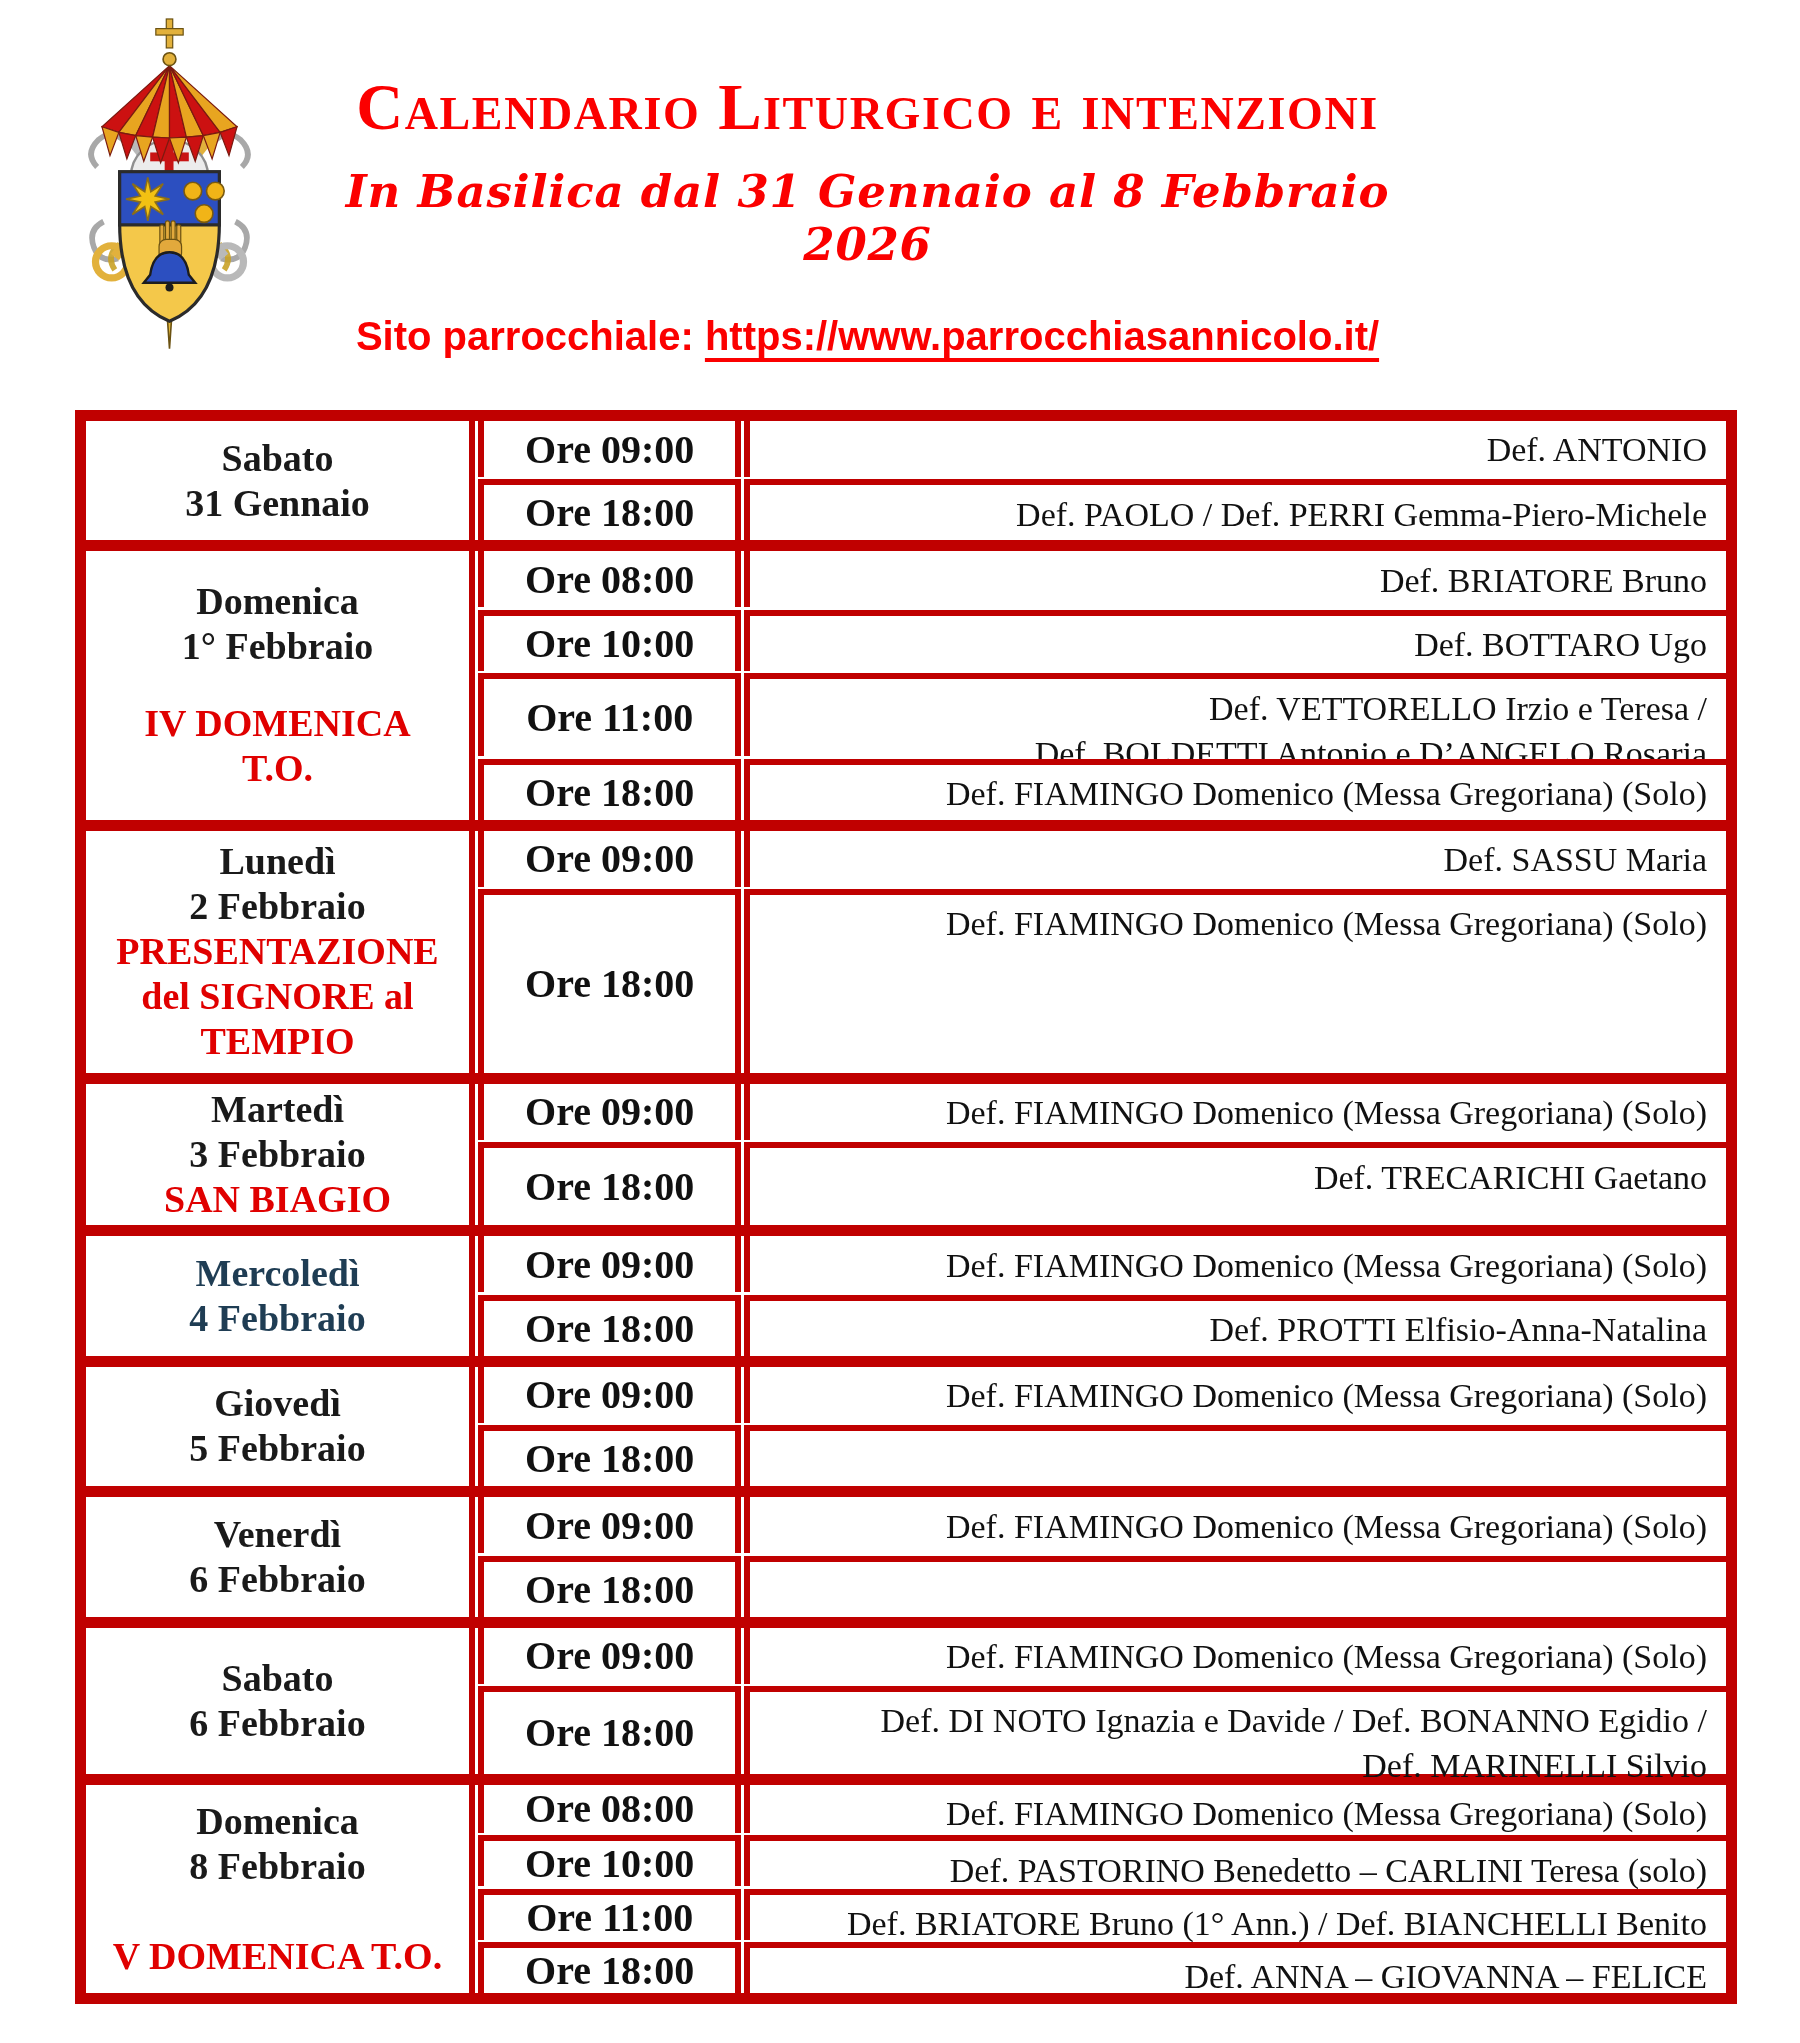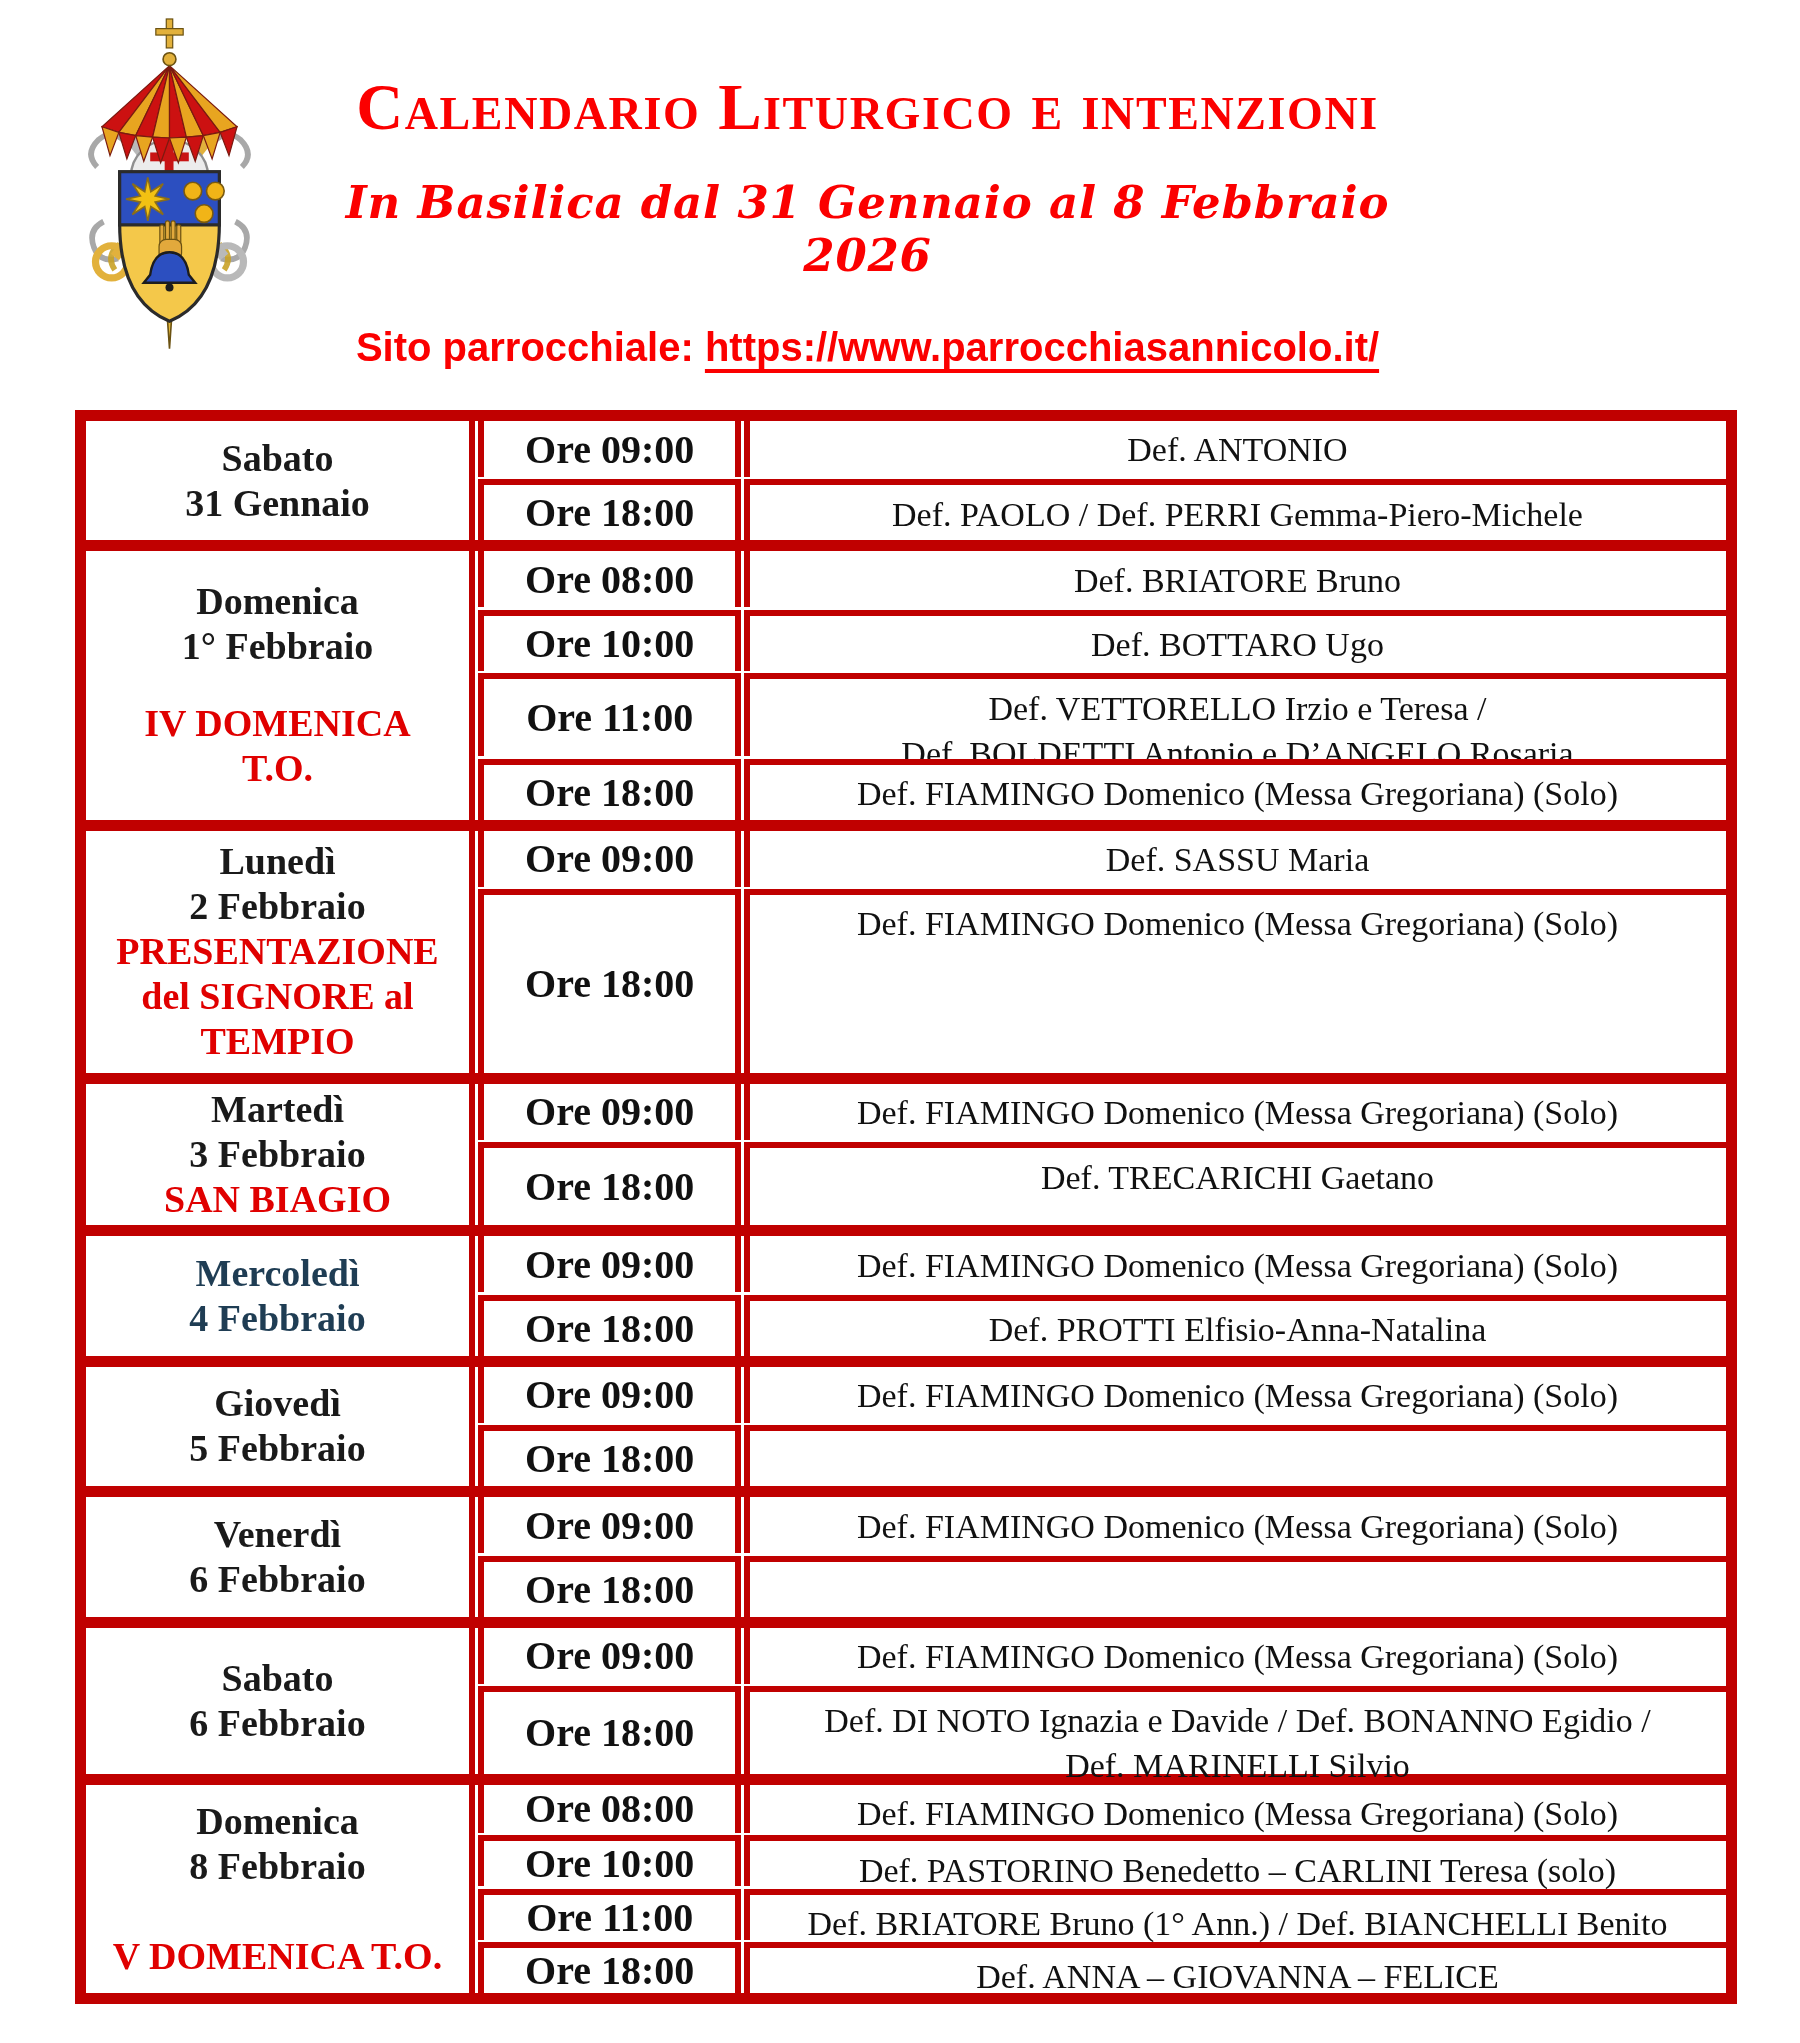--- a/index.html
+++ b/index.html
@@ -20,21 +20,21 @@
     margin:0;
     font-family:"Liberation Serif", serif;
     font-weight:700;
     font-variant:small-caps;
     font-size:65px;
     line-height:1.05;
     letter-spacing:1.6px;
     color:#FB0000;
   }
   .subtitle {
-    margin-top:35px;
+    margin-top:24px;
     font-family:"DejaVu Serif", serif;
     font-style:italic;
     font-weight:700;
     font-size:45px;
     color:#FB0000;
     letter-spacing:0.8px;
   }
   .site-line {
     margin-top:43px;
     font-family:"Liberation Sans", sans-serif;
@@ -98,21 +98,21 @@
     color:#111111;
   }
   .ic {
     grid-column:3;
     border-left:6.4px solid #C00000;
     padding:6.4px 19px 3.2px 17.6px;
     font-size:34px;
     line-height:45px;
     color:#111111;
     white-space:pre-line;
-    text-align:center;
+    text-align:right;
   }
   .rt { border-top:6.4px solid #C00000; }
 </style>
 </head>
 <body>
 
 <div class="page">
 
   <div class="header">
     <div class="crest">

